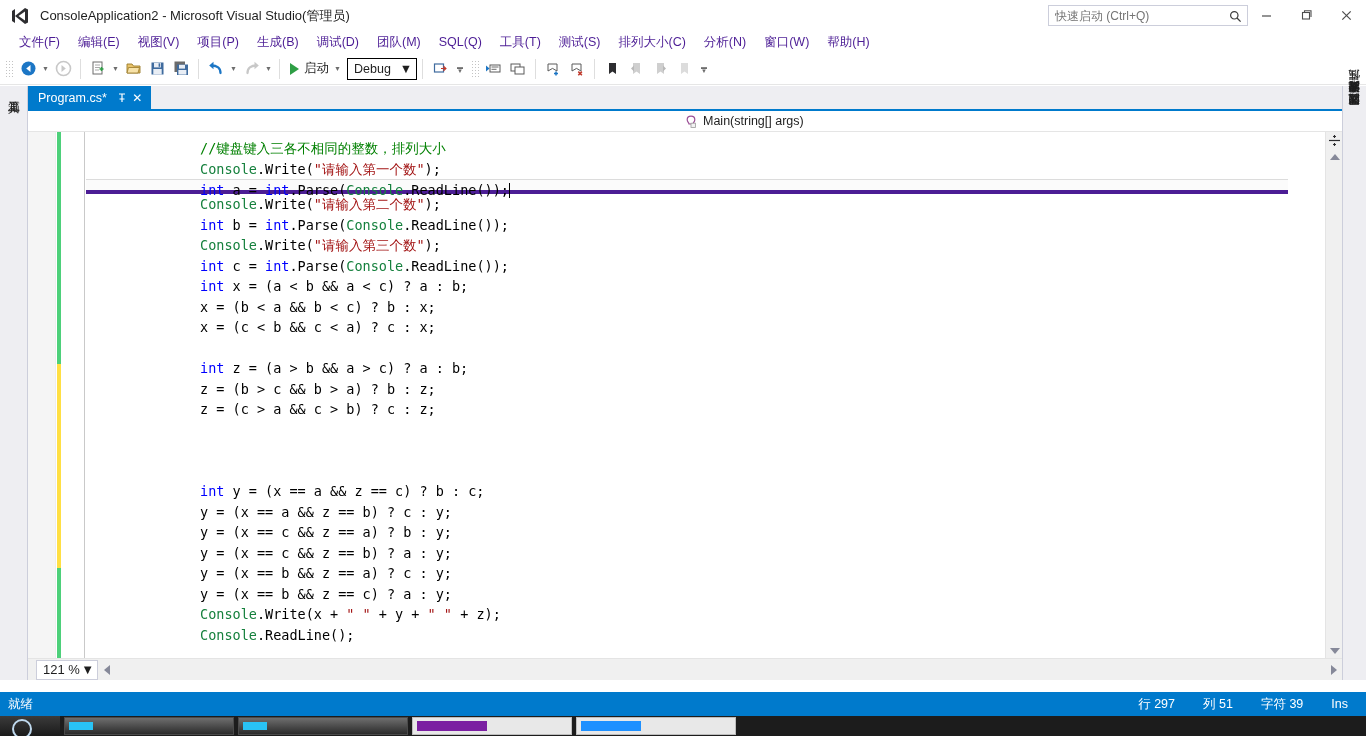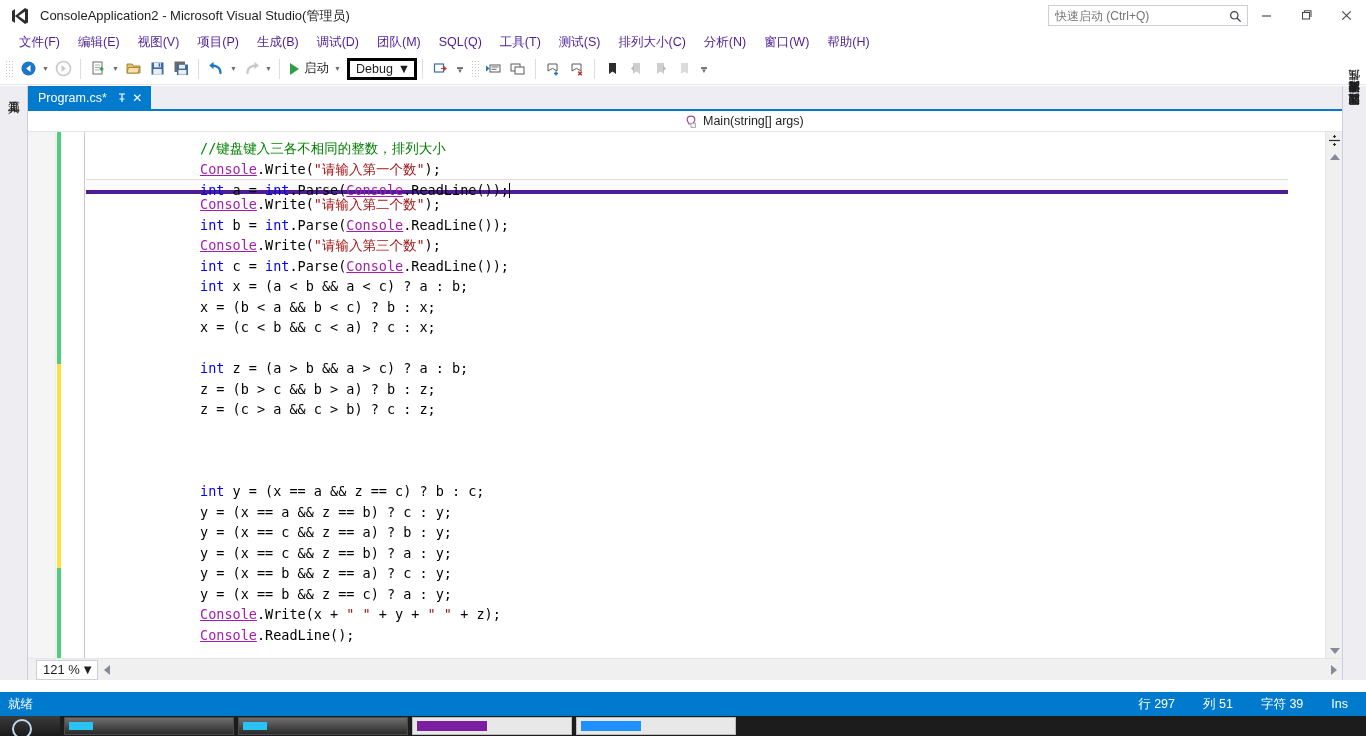--- a/index.html
+++ b/index.html
@@ -78,21 +78,21 @@
   .run-btn {
     display: flex; align-items: center; height: 24px; padding: 0 3px 0 5px; flex: none;
   }
   .play-tri {
     width: 0; height: 0; border-left: 9px solid #2e9e45;
     border-top: 6px solid transparent; border-bottom: 6px solid transparent;
     margin-right: 5px;
   }
   .run-label { font-size: 12.5px; color: #1e1e1e; white-space: nowrap; }
   .debug-combo {
-    width: 70px; height: 22px; border: 3px solid #000000; background: #fff;
+    width: 70px; height: 22px; border: 1px solid #000000; background: #fff;
     display: flex; align-items: center; justify-content: space-between;
     padding: 0 4px 0 6px; margin-left: 4px; flex: none;
   }
   .debug-combo span { font-size: 12.5px; color: #1e1e1e; }
   .combo-caret { color: #6d6d6d; font-size: 7px; }
   .overflow-chev {
     width: 12px; display: flex; flex-direction: column; align-items: center;
     color: #6d6d6d; font-size: 6px; line-height: 4px; flex: none; margin-left:2px;
   }
 
@@ -181,21 +181,21 @@
     font-size: 13.5px; line-height: 20.5px; white-space: pre;
     padding-top: 6px;
   }
   .ln { height: 20.5px; padding-left: 114px; position: relative; }
   .ln.caretline {
     background: #fbfbfb;
     border-top: 1px solid #dcdcdc; border-bottom: 4px solid #4c1d95;
     height: 15px; margin-left: -58px; padding-left: 172px; width: 1260px;
   }
   .k  { color: #0000ff; }  
-  .t  { color: #a21caf; text-decoration: underline; }  
+  .t  { color: #15803d; }  
   .s  { color: #a31515; }  
   .cm { color: #008000; }  
   .p  { color: #000000; }  
   .caret {
     display: inline-block; width: 1px; height: 15px; background: #000;
     vertical-align: -3px; margin-left: 0px;
   }
 
   
   .vscroll {

